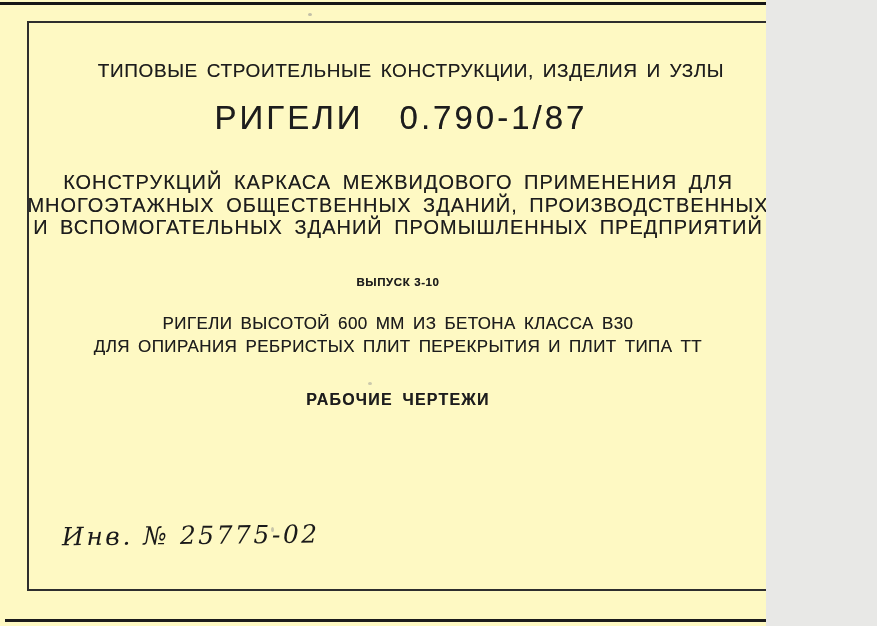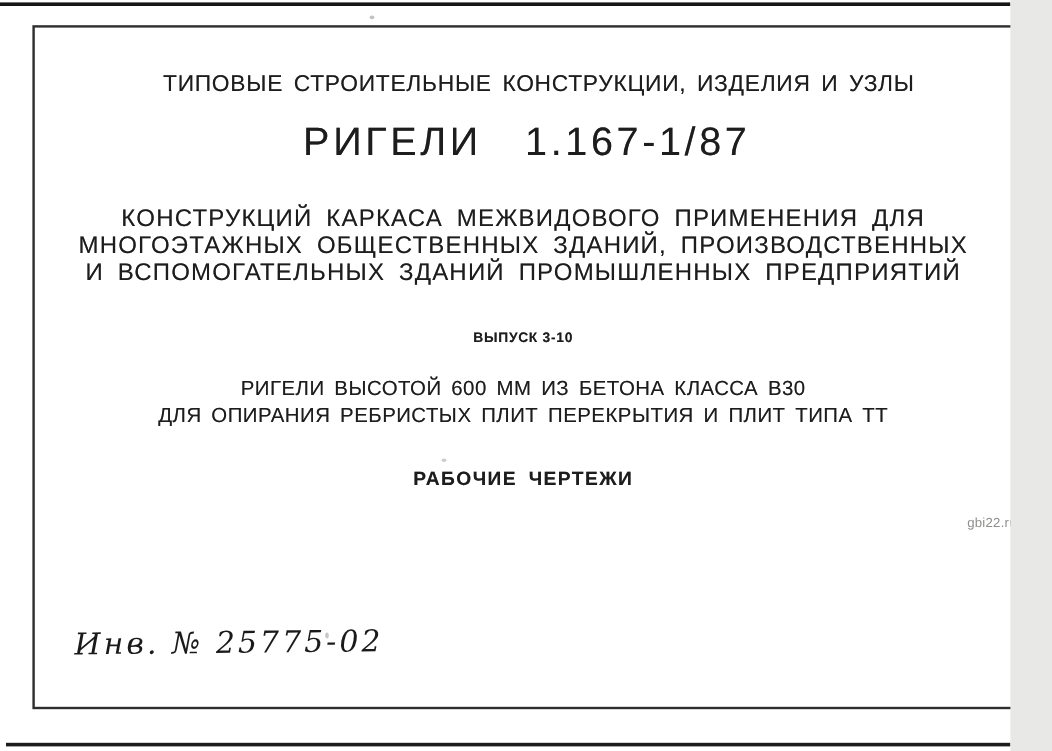--- a/index.html
+++ b/index.html
@@ -2,23 +2,23 @@
 <html><head>
 <meta charset="utf-8">
 <style>
   html, body {
     margin: 0;
     padding: 0;
     background: #e8e8e6;
   }
   .page {
     position: relative;
-    width: 842px;
+    width: 766px;
     height: 626px;
-    background: #ffffff;
+    background: #fef9c3;
     overflow: hidden;
     font-family: "Liberation Sans", sans-serif;
     color: #1d1d1d;
   }
   
   .outer-top-line {
     position: absolute;
     left: 0; right: 0; top: 2px;
     height: 3px;
     background: #161616;
@@ -126,21 +126,21 @@
 <div class="page">
 
   <div class="outer-top-line"></div>
   <div class="outer-bottom-line"></div>
   <div class="outer-right-line"></div>
   <div class="inner-frame"></div>
 
   <div class="tblock header-line">ТИПОВЫЕ СТРОИТЕЛЬНЫЕ КОНСТРУКЦИИ, ИЗДЕЛИЯ И УЗЛЫ</div>
 
   <div class="tblock series-line">
-    <span>РИГЕЛИ</span><span class="series-gap"></span><span>1.167-1/87</span>
+    <span>РИГЕЛИ</span><span class="series-gap"></span><span>0.790-1/87</span>
   </div>
 
   <div class="tblock description">
     <div>КОНСТРУКЦИЙ КАРКАСА МЕЖВИДОВОГО ПРИМЕНЕНИЯ ДЛЯ</div>
     <div>МНОГОЭТАЖНЫХ ОБЩЕСТВЕННЫХ ЗДАНИЙ, ПРОИЗВОДСТВЕННЫХ</div>
     <div>И ВСПОМОГАТЕЛЬНЫХ ЗДАНИЙ ПРОМЫШЛЕННЫХ ПРЕДПРИЯТИЙ</div>
   </div>
 
   <div class="tblock issue-line">ВЫПУСК 3-10</div>
 

